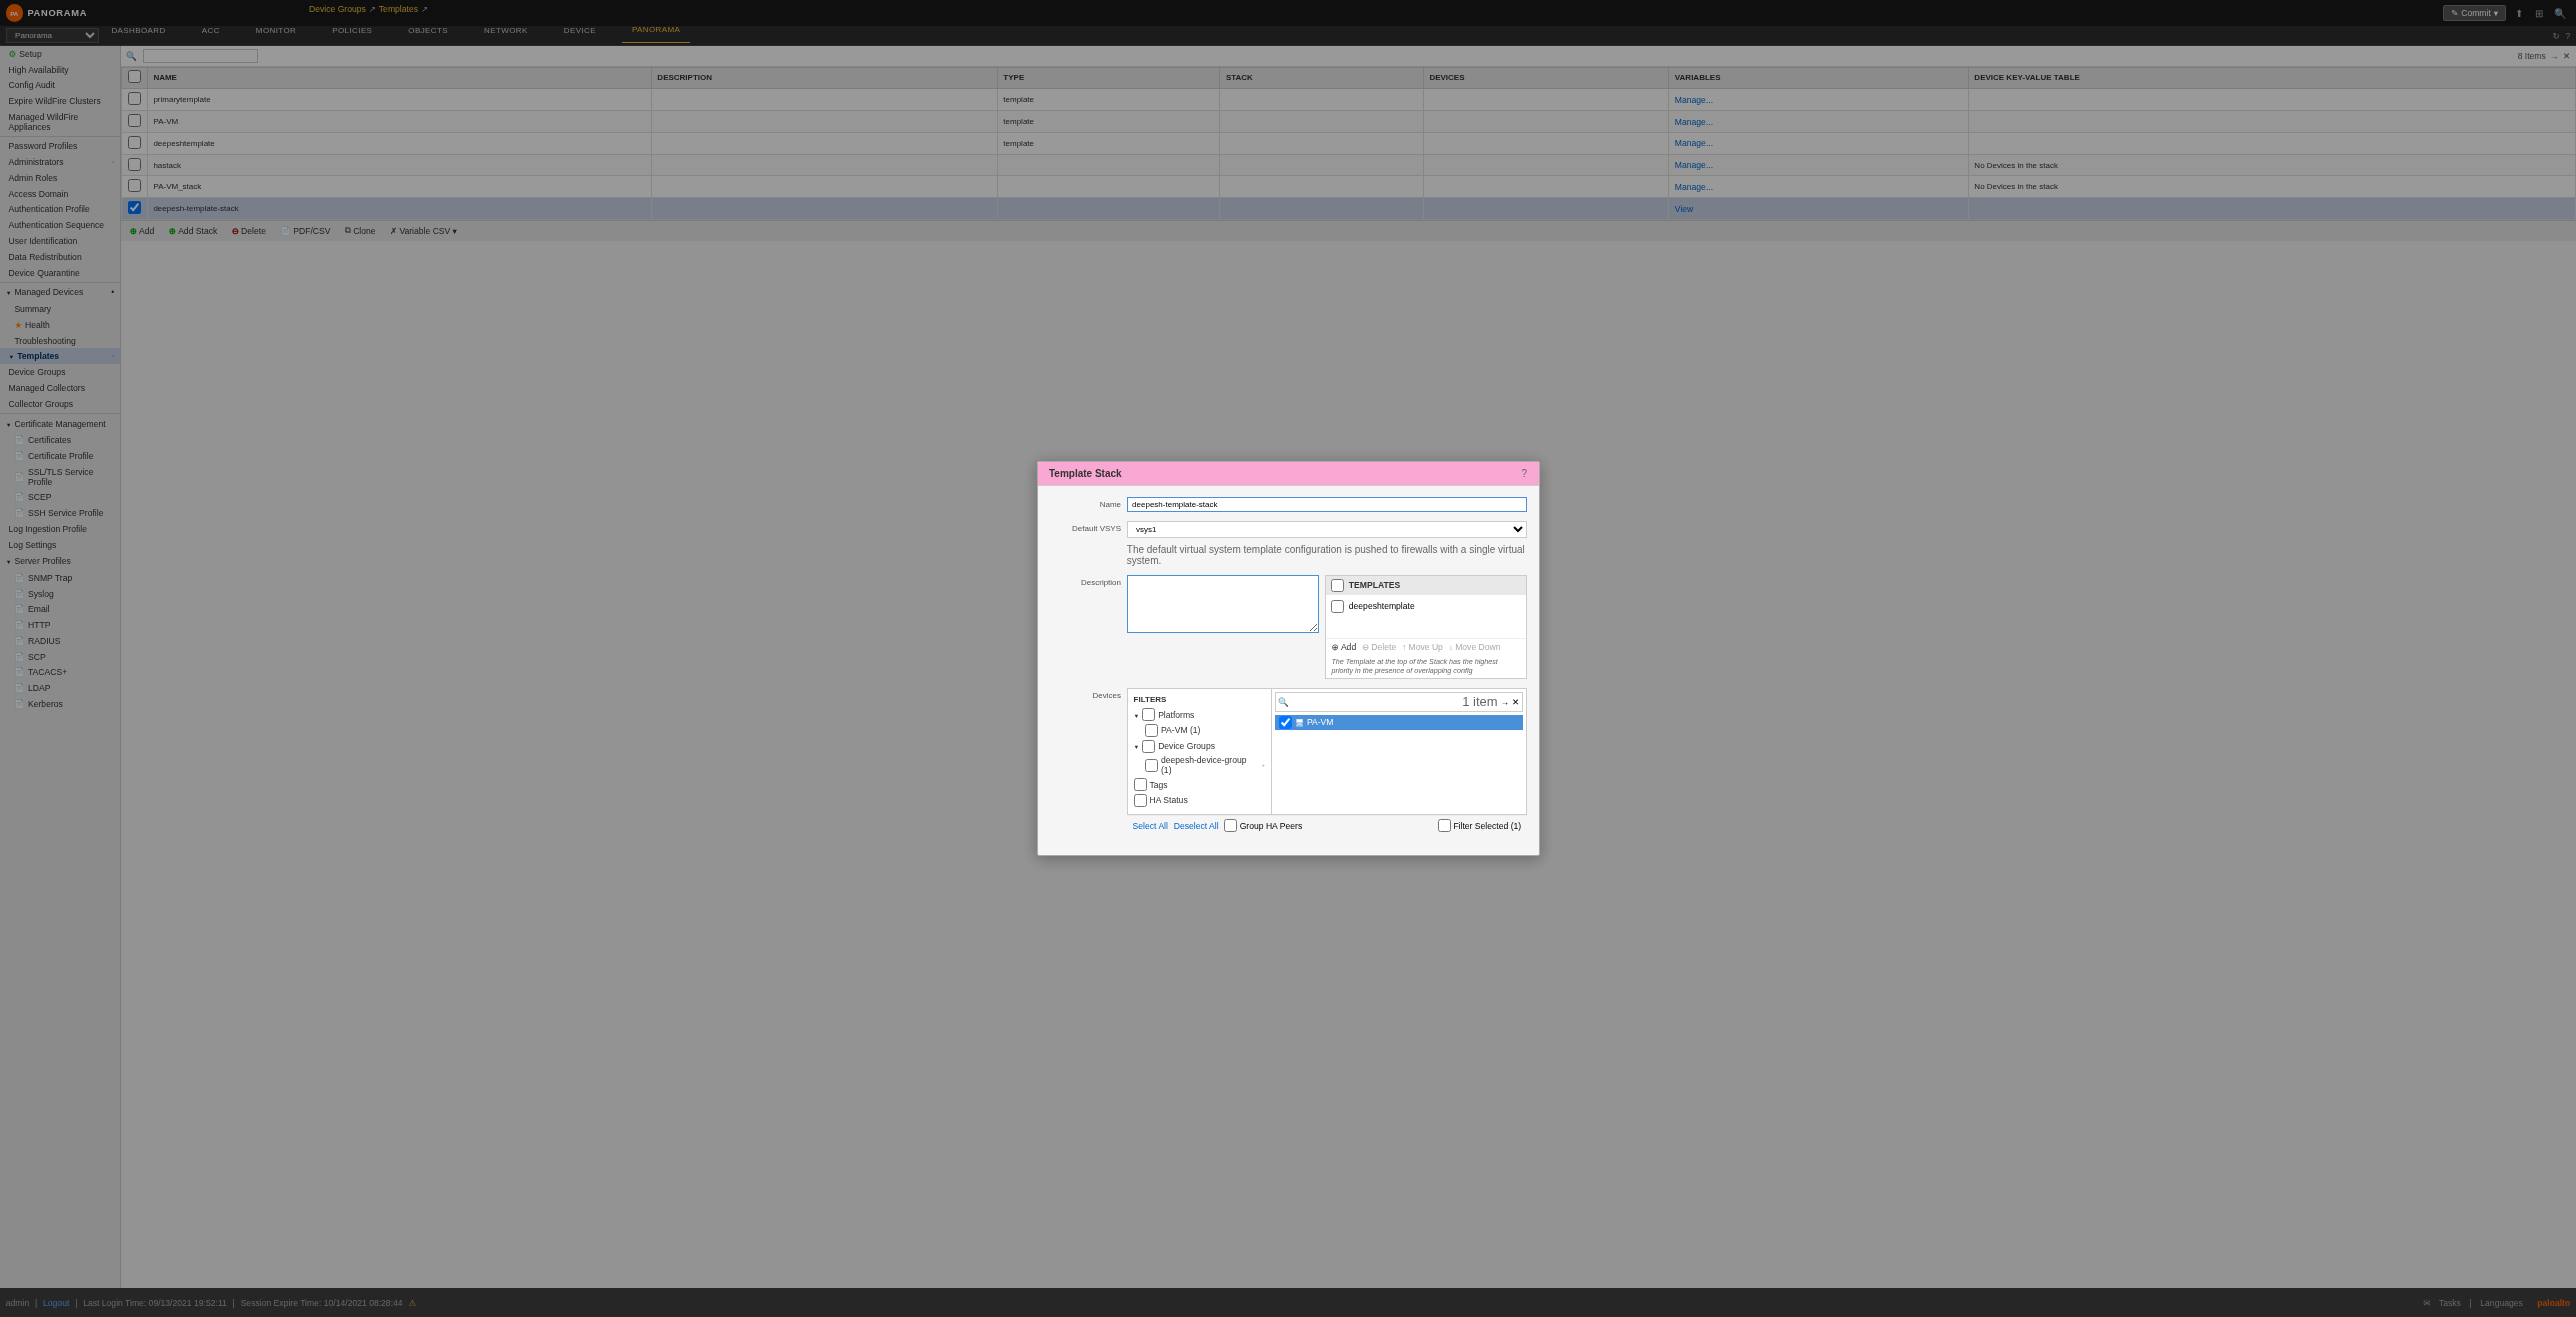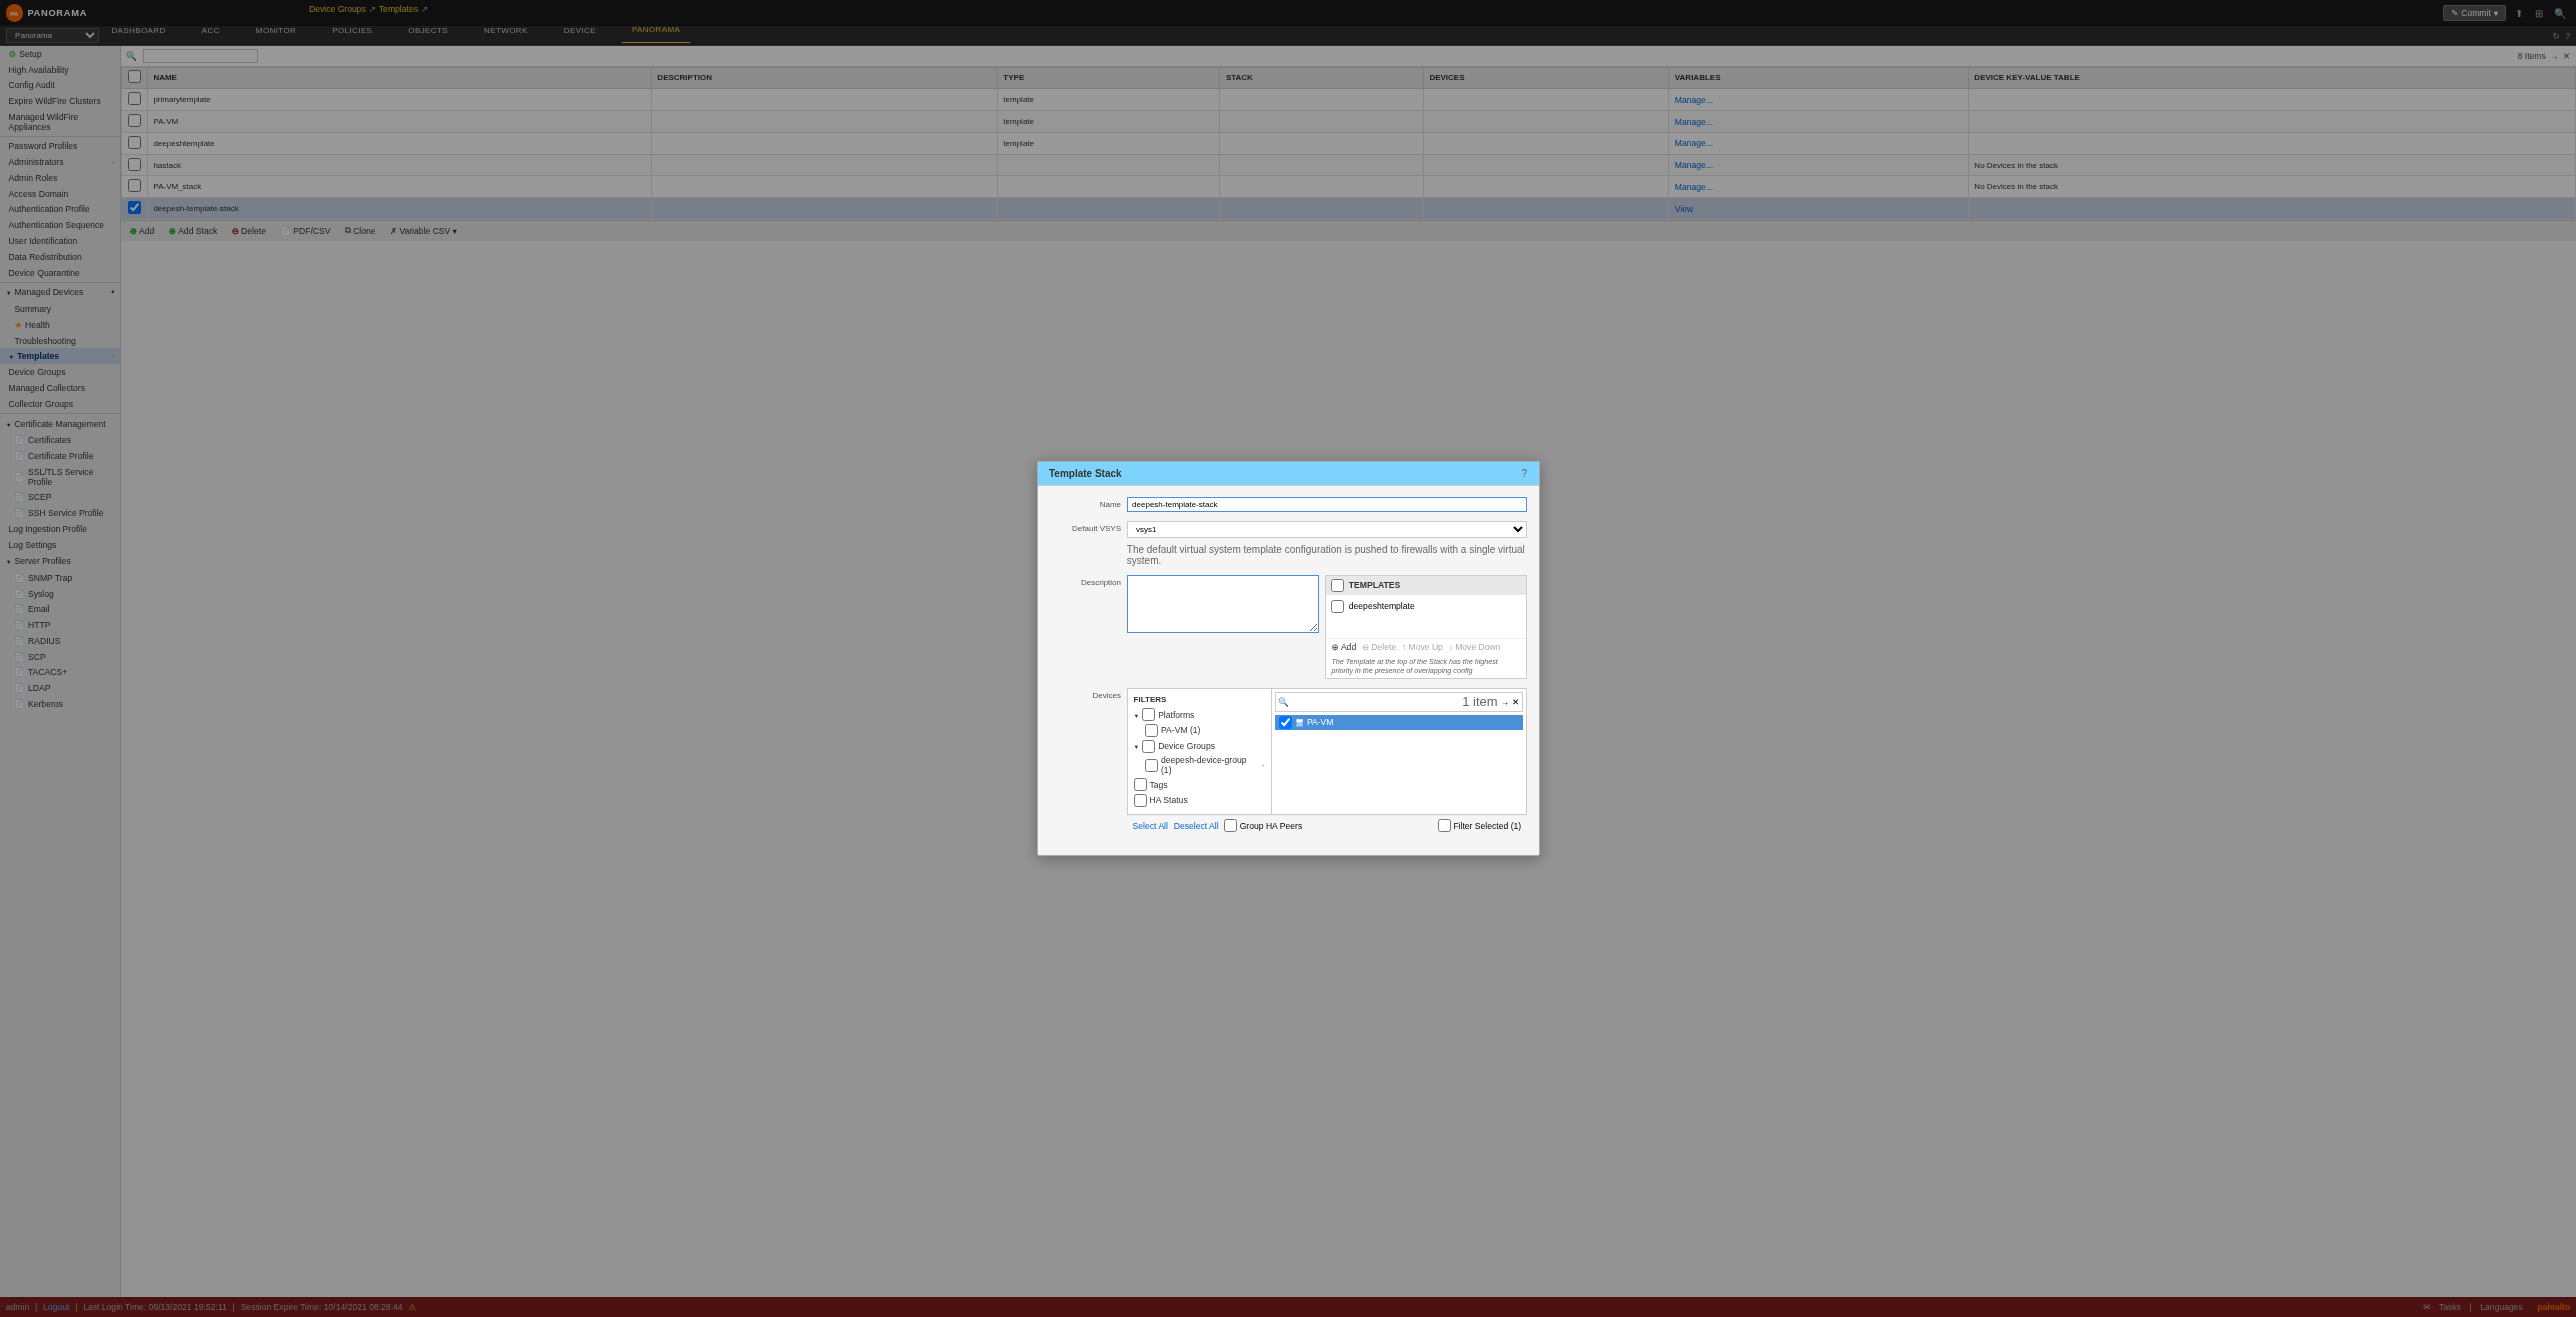--- a/index.html
+++ b/index.html
@@ -225,22 +225,22 @@
       gap: 2.2px;
       color: #333;
       cursor: pointer;
       padding: 1.4px 2.9px;
     }
     .toolbar-btn .plus { color: #0a0; font-weight: bold; }
     .toolbar-btn .minus { color: #a00; font-weight: bold; }
 
     
     .status-bar {
-      background: #7f1d1d;
-      height: 20px;
+      background: #404040;
+      height: 29px;
       display: flex;
       align-items: center;
       padding: 0 5.8px;
       color: #aaa;
       font-size: 7.2px;
       gap: 5.8px;
       position: fixed;
       bottom: 0;
       left: 0;
       right: 0;
@@ -266,21 +266,21 @@
     .modal {
       background: #f5f5f5;
       border: 0.7px solid #aaa;
       border-radius: 2.2px;
       width: 503px;
       max-height: 90vh;
       overflow: auto;
       box-shadow: 0 2.9px 14.4px rgba(0,0,0,0.3);
     }
     .modal-header {
-      background: #7dd3fc;
+      background: #f9a8d4;
       padding: 5.8px 11.5px;
       display: flex;
       align-items: center;
       justify-content: space-between;
       border-bottom: 0.7px solid #ccc;
     }
     .modal-title {
       font-size: 10px;
       font-weight: bold;
       color: #333;

